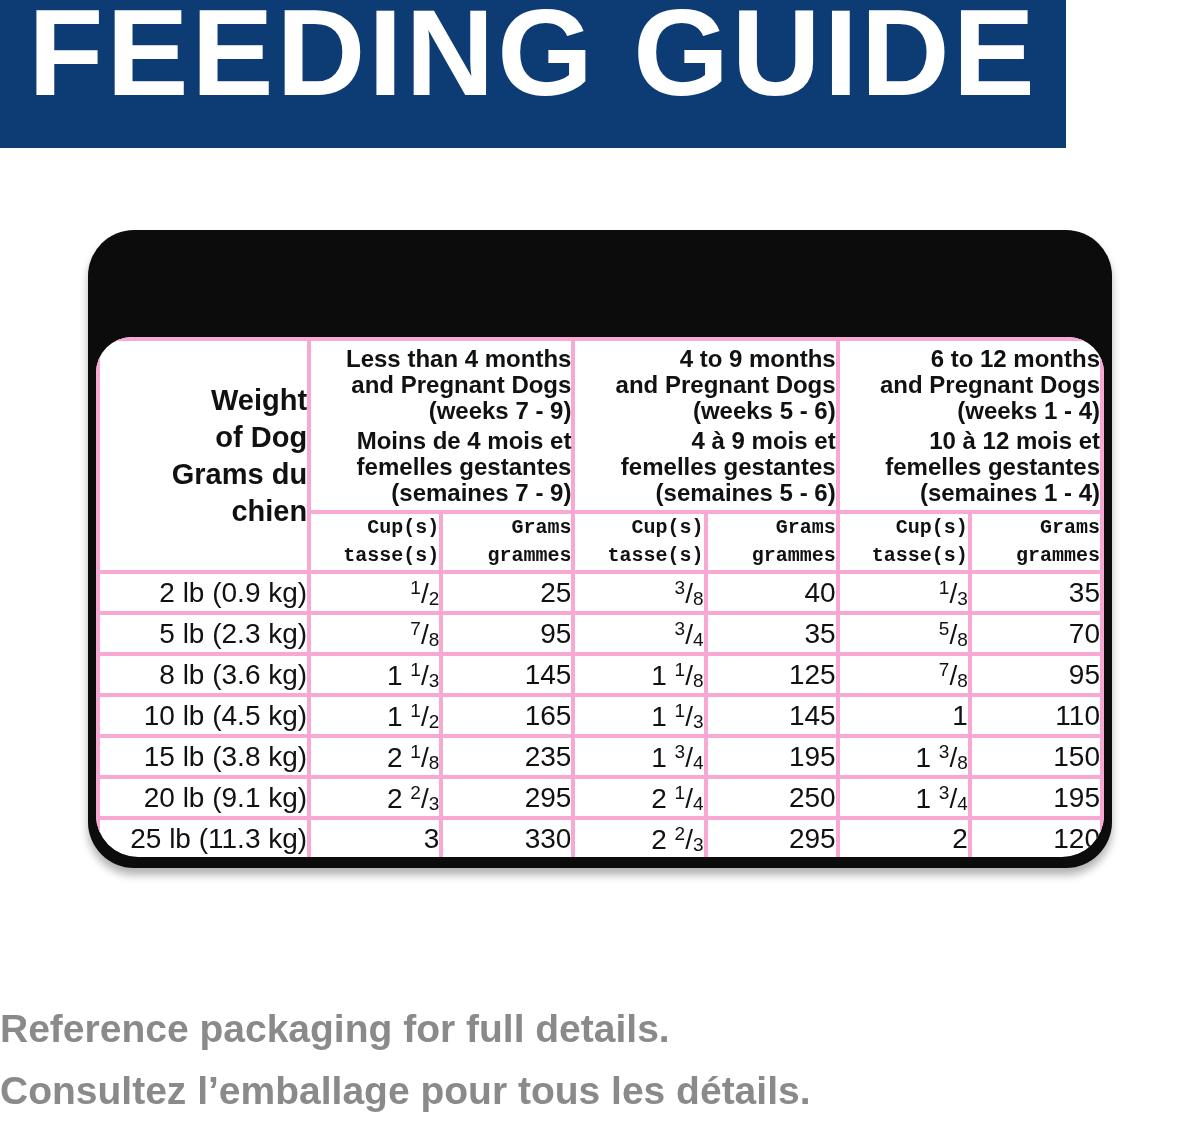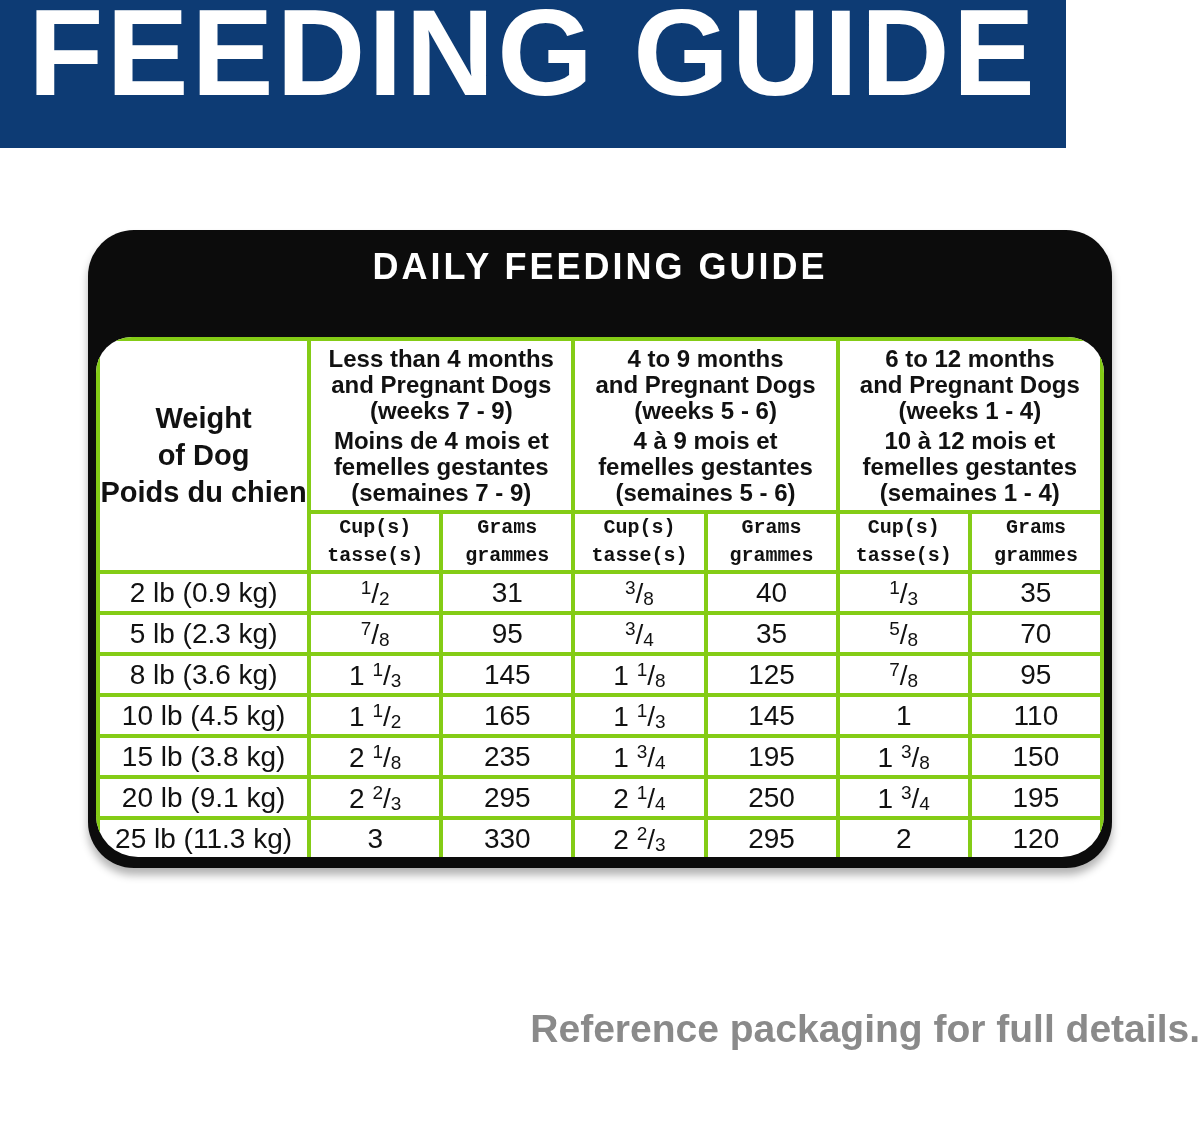--- a/index.html
+++ b/index.html
@@ -36,73 +36,72 @@
   
   .table-wrap {
     position:absolute; left:96px; top:337px; width:1008px; height:520px;
     background:#ffffff; border-radius:36px 36px 42px 42px; overflow:hidden;
   }
   table.feeding {
     width:100%; height:100%; border-collapse:collapse; table-layout:fixed;
     color:#111111;
   }
   table.feeding th, table.feeding td {
-    border:4px solid #84cc16; text-align:center; vertical-align:middle; padding:0;
+    border:4px solid #f9a8d4; text-align:right; vertical-align:middle; padding:0;
   }
   tr.group-row { height:173px; }
   tr.sub-row   { height:60px; }
   tbody tr     { height:41px; }
 
   th.weight-header { font-size:29px; font-weight:bold; line-height:37px; }
   th.group-header  { font-size:24px; font-weight:bold; line-height:26px; }
   th.group-header .hline { white-space:nowrap; }
   th.group-header .hline.fr-gap { margin-top:4px; }
   th.sub-header    { font-size:20px; font-weight:bold; line-height:28px;font-family:Liberation Mono, monospace; }
 
   tbody td { font-size:28px; font-weight:normal; line-height:1; white-space:nowrap; }
   tbody td { border-top-width:5px; }
 
   .fr-num { font-size:19px; vertical-align:9px; }
   .fr-slash { font-size:28px; }
   .fr-den { font-size:19px; vertical-align:-2px; }
 
   
-  .footer { position:absolute; left:0; right:0; top:998px; text-align:right; color:#8a8a8a; }
+  .footer { position:absolute; left:0; right:0; top:998px; text-align:left; color:#8a8a8a; }
   .footer-line { font-size:39px; font-weight:bold; line-height:62px; white-space:nowrap; }
 </style>
 </head>
 <body>
 
 <div class="banner">
   <h1>FEEDING GUIDE</h1>
 </div>
 
 <div class="card">
   <div class="card-titles">
-    <div class="card-title-line">DAILY FEEDING GUIDE</div>
   </div>
 </div>
 
 <div class="table-wrap">
   <table class="feeding">
     <colgroup>
       <col style="width:21.03%">
       <col style="width:13.16%">
         <col style="width:13.16%">
       <col style="width:13.16%">
         <col style="width:13.16%">
       <col style="width:13.16%">
         <col style="width:13.17%">
     </colgroup>
     <thead>
       <tr class="group-row">
         <th class="weight-header" rowspan="2">
           <div>Weight</div>
           <div>of Dog</div>
-          <div>Poids du chien</div>
+          <div>Grams du chien</div>
         </th>
         <th class="group-header" colspan="2">
             <div class="hline">Less than 4 months</div>
             <div class="hline">and Pregnant Dogs</div>
             <div class="hline">(weeks 7 - 9)</div>
             <div class="hline fr-gap">Moins de 4 mois et</div>
             <div class="hline">femelles gestantes</div>
             <div class="hline">(semaines 7 - 9)</div>
           </th>
         <th class="group-header" colspan="2">
@@ -146,21 +145,21 @@
         <th class="sub-header">
           <div>Grams</div>
           <div>grammes</div>
         </th>
       </tr>
     </thead>
     <tbody>
         <tr>
           <td>2 lb (0.9 kg)</td>
           <td><span class="fr-num">1</span><span class="fr-slash">/</span><span class="fr-den">2</span></td>
-          <td>31</td>
+          <td>25</td>
           <td><span class="fr-num">3</span><span class="fr-slash">/</span><span class="fr-den">8</span></td>
           <td>40</td>
           <td><span class="fr-num">1</span><span class="fr-slash">/</span><span class="fr-den">3</span></td>
           <td>35</td>
         </tr>
         <tr>
           <td>5 lb (2.3 kg)</td>
           <td><span class="fr-num">7</span><span class="fr-slash">/</span><span class="fr-den">8</span></td>
           <td>95</td>
           <td><span class="fr-num">3</span><span class="fr-slash">/</span><span class="fr-den">4</span></td>
@@ -212,13 +211,14 @@
           <td>295</td>
           <td>2</td>
           <td>120</td>
         </tr>
       </tbody>
   </table>
 </div>
 
 <div class="footer">
   <div class="footer-line">Reference packaging for full details.</div>
+  <div class="footer-line">Consultez l’emballage pour tous les détails.</div>
 </div>
 
 </body></html>

